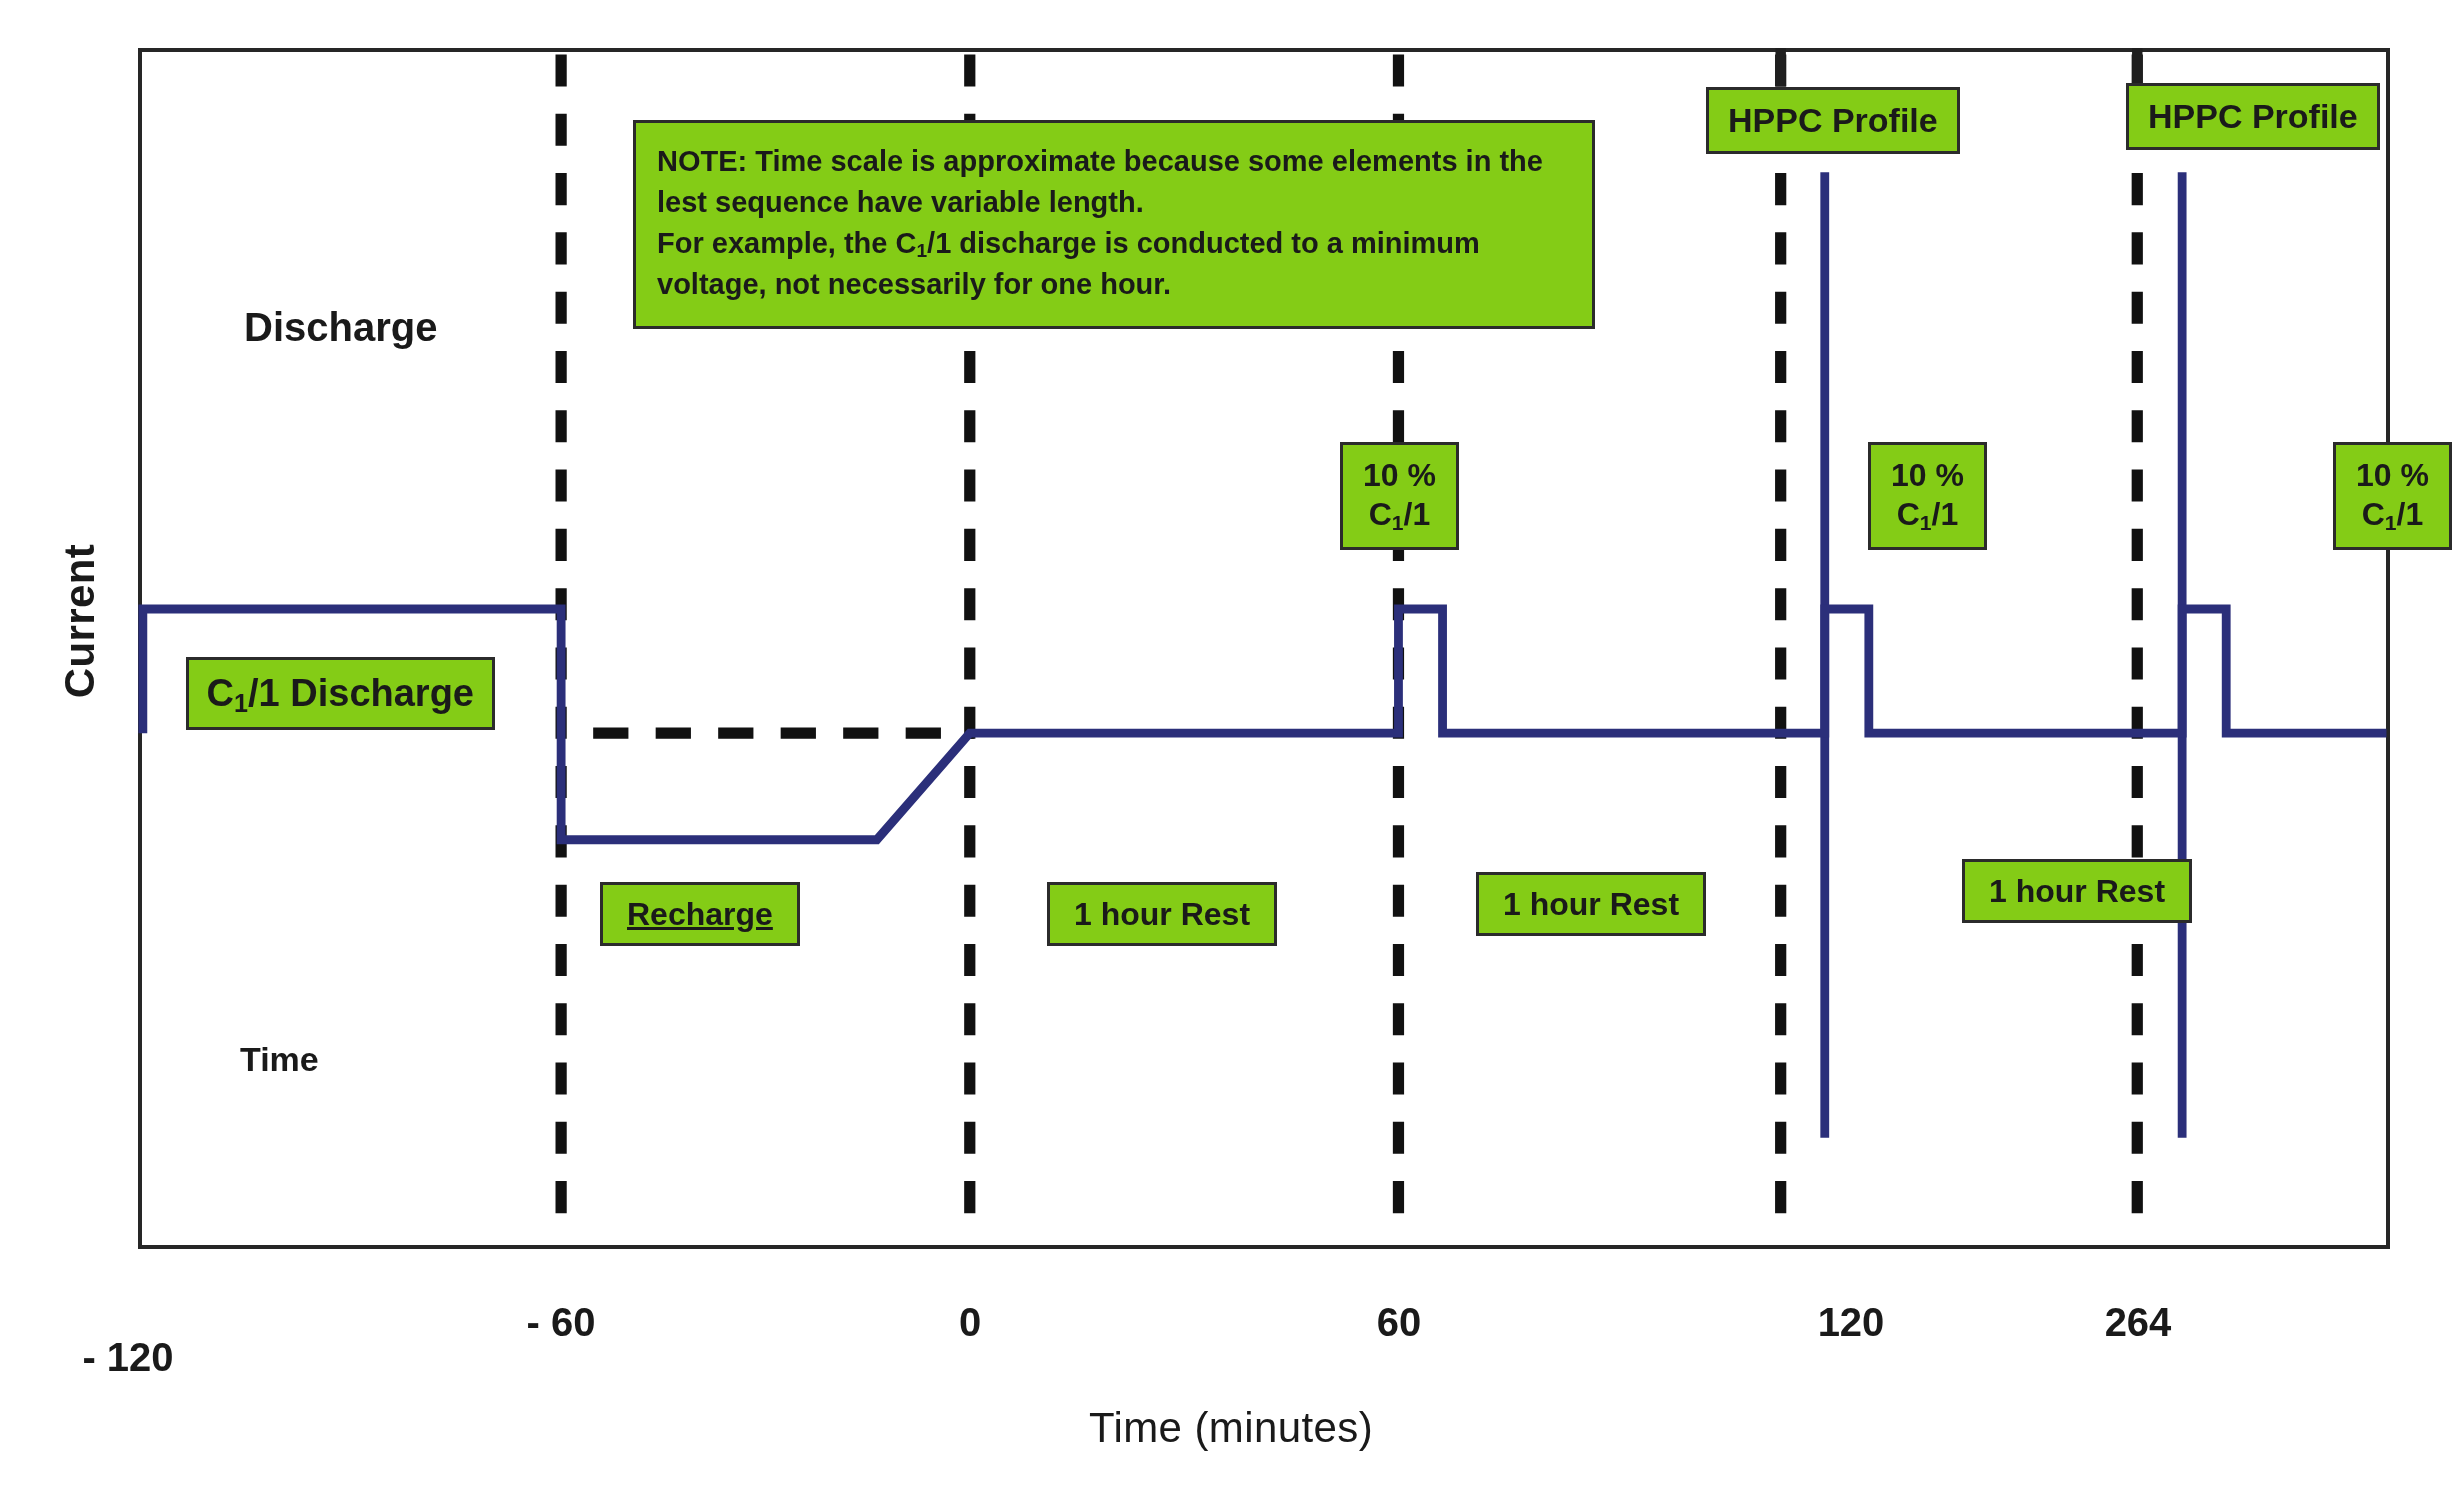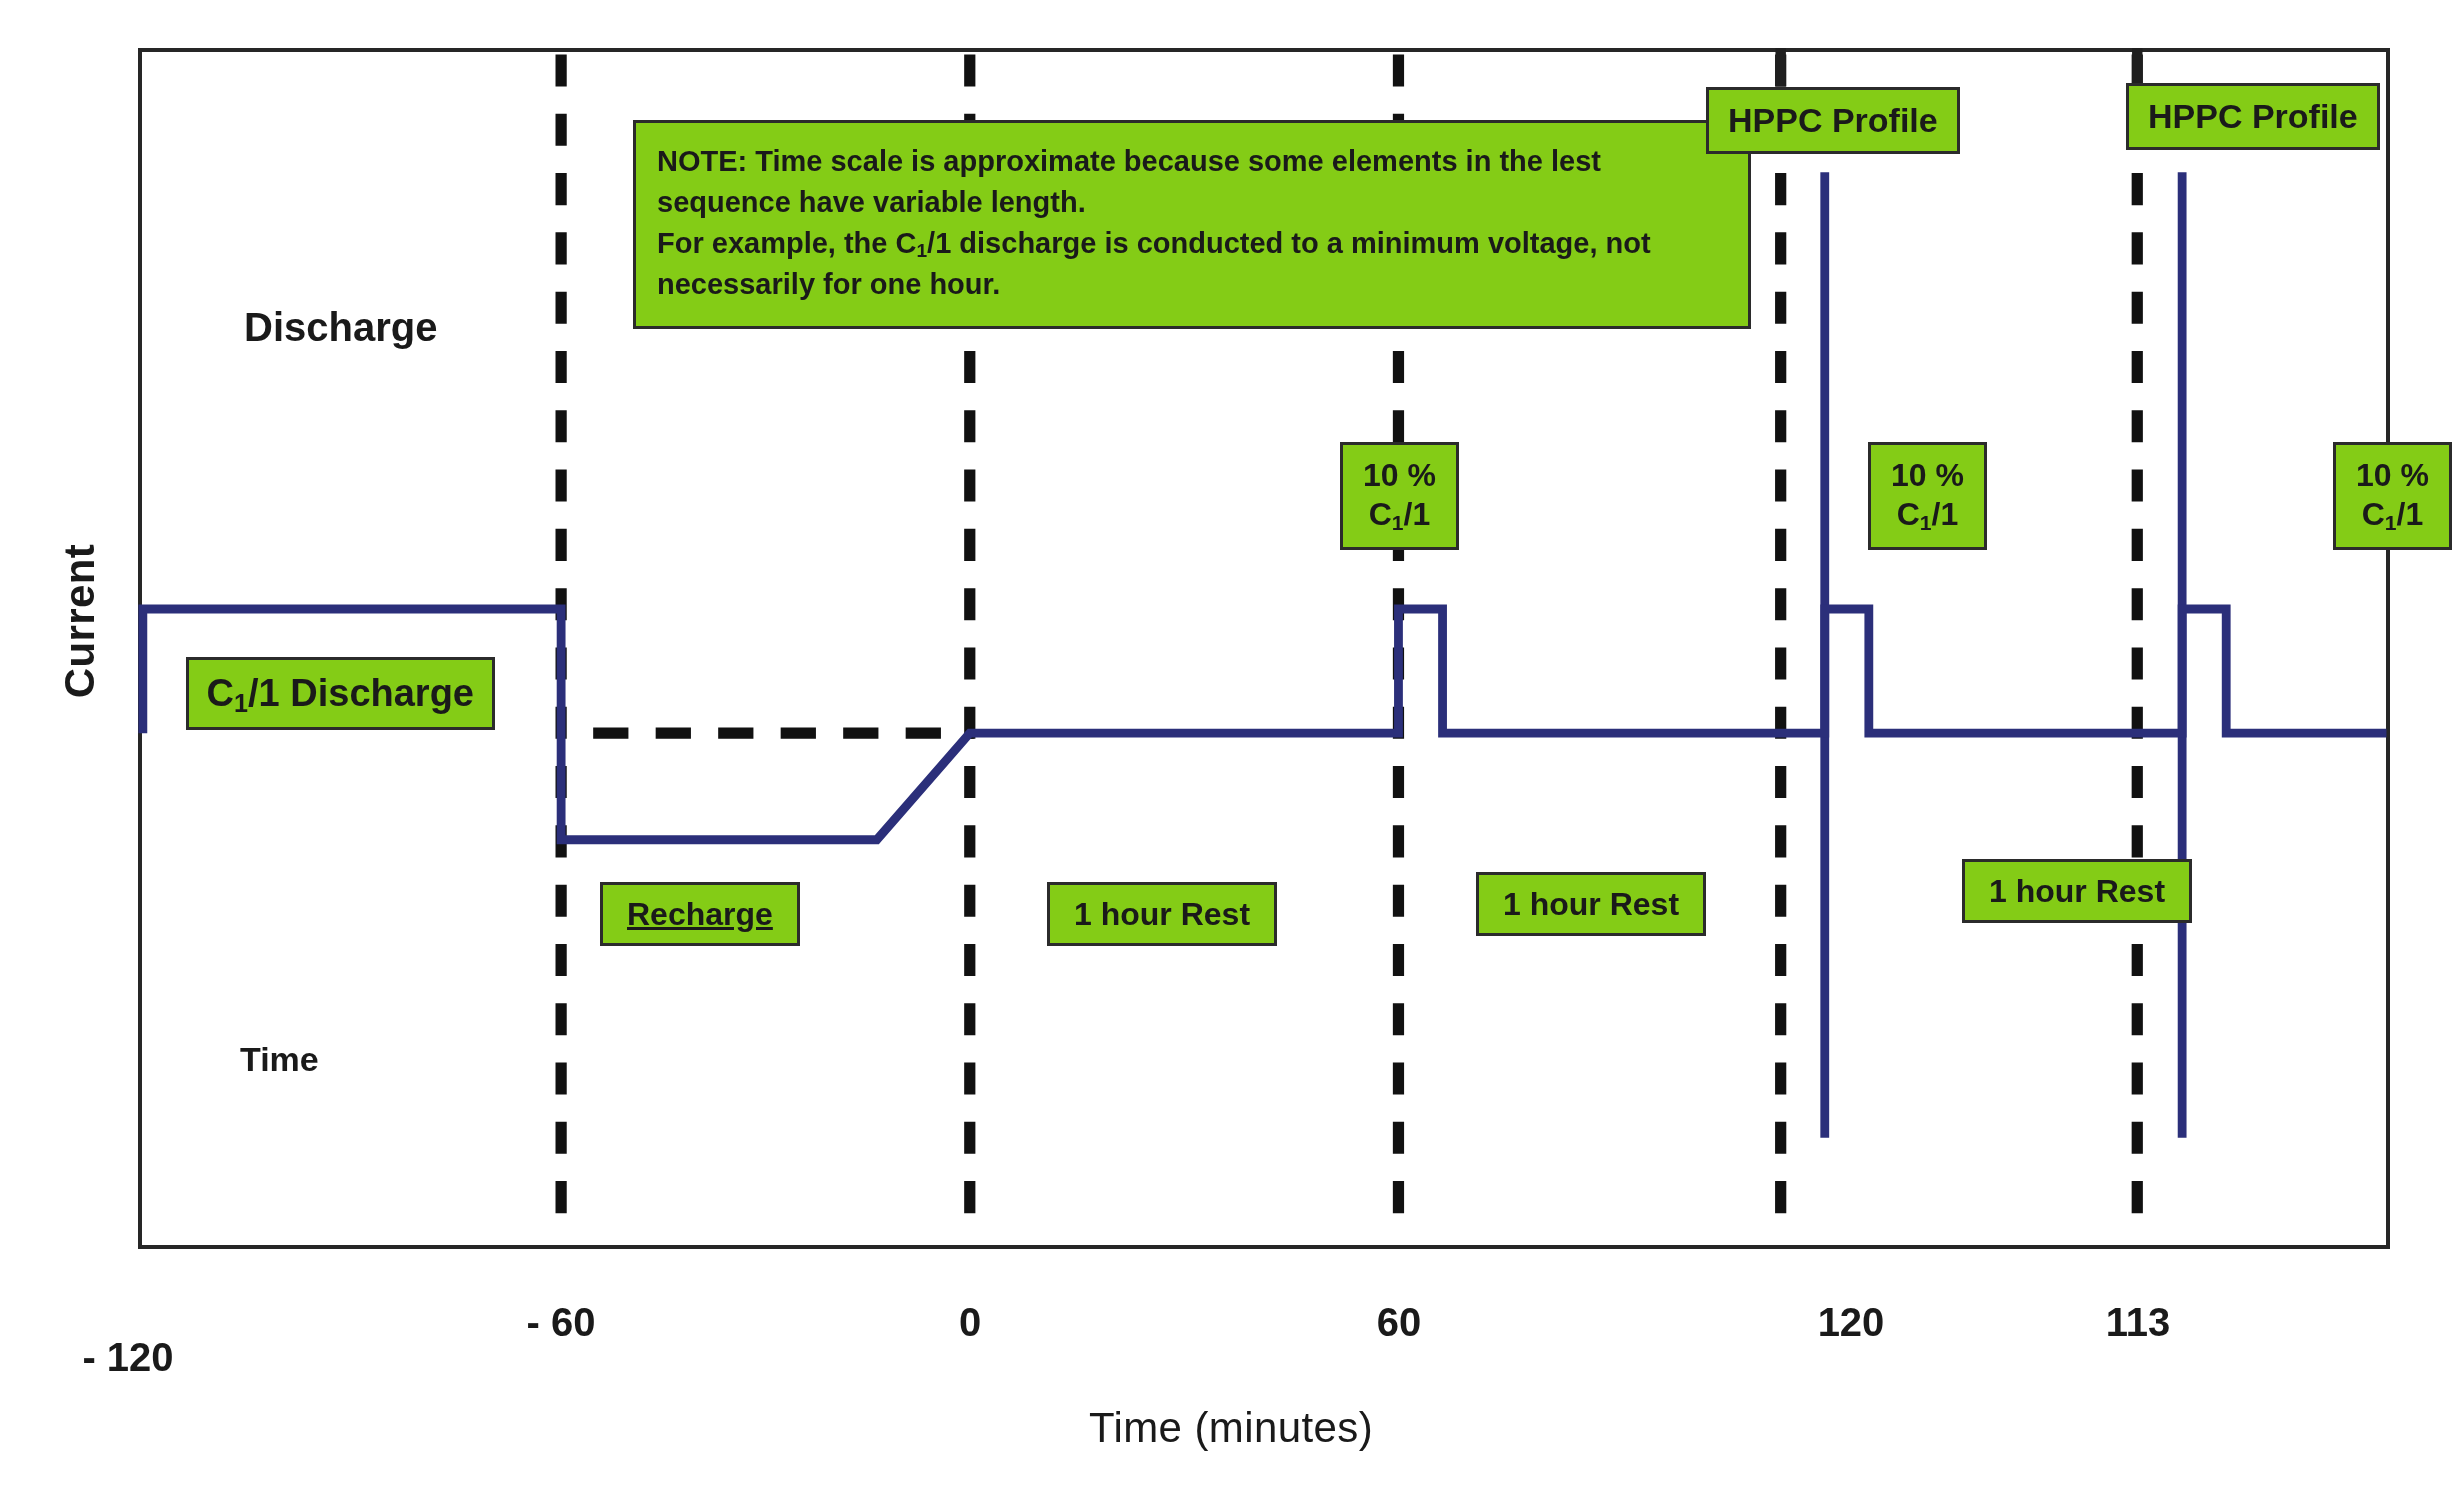--- a/index.html
+++ b/index.html
@@ -30,21 +30,21 @@
   
   .region-caption{position:absolute;font-weight:bold;white-space:nowrap;}
   #caption-discharge{left:244px;top:305px;font-size:40px;}
   #caption-regen{left:240px;top:1040px;font-size:34px;}
 
   
   .callout{position:absolute;background:#84cc16;border:3.2px solid #2b2b2b;
            font-weight:bold;text-align:center;line-height:1.22;
            box-sizing:border-box;white-space:nowrap;}
 
-  #note-box{left:633px;top:120px;width:1118px;padding:17.6px 21px 21px 21px;
+  #note-box{left:633px;top:120px;width:962px;padding:17.6px 21px 21px 21px;
             font-size:29px;line-height:1.42;text-align:left;white-space:normal;
             border-width:3.2px;}
   #note-box p{margin:0;}
 
   #label-c1-discharge{left:186px;top:657px;padding:9.6px 17.6px;font-size:38px;}
 
   #label-pulse-60{left:1340px;top:442px;padding:11.2px 14.4px;font-size:32px;width:119px;}
   #label-pulse-120{left:1868px;top:442px;padding:11.2px 14.4px;font-size:32px;width:119px;}
   #label-pulse-168{left:2333px;top:442px;padding:11.2px 14.4px;font-size:32px;width:119px;}
 
@@ -110,21 +110,21 @@
 
   <div id="y-axis-title">Current</div>
 
   <div id="x-axis-title">Time (minutes)</div>
 
   <div class="tick-label" style="left:128px;margin-top:35px;">- 120</div>
   <div class="tick-label" style="left:561px;">- 60</div>
   <div class="tick-label" style="left:970px;">0</div>
   <div class="tick-label" style="left:1399px;">60</div>
   <div class="tick-label" style="left:1851px;">120</div>
-  <div class="tick-label" style="left:2138px;">113</div>
+  <div class="tick-label" style="left:2138px;">264</div>
 
   <div class="region-caption" id="caption-discharge">Discharge</div>
   <div class="region-caption" id="caption-regen">Time</div>
 
   <div class="callout" id="note-box">
     <p>NOTE: Time scale is approximate because some elements in the lest sequence have variable length.</p>
     <p>For example, the C<sub>1</sub>/1 discharge is conducted to a minimum voltage, not necessarily for one hour.</p>
   </div>
 
   <div class="callout" id="label-c1-discharge">C<sub>1</sub>/1 Discharge</div>

